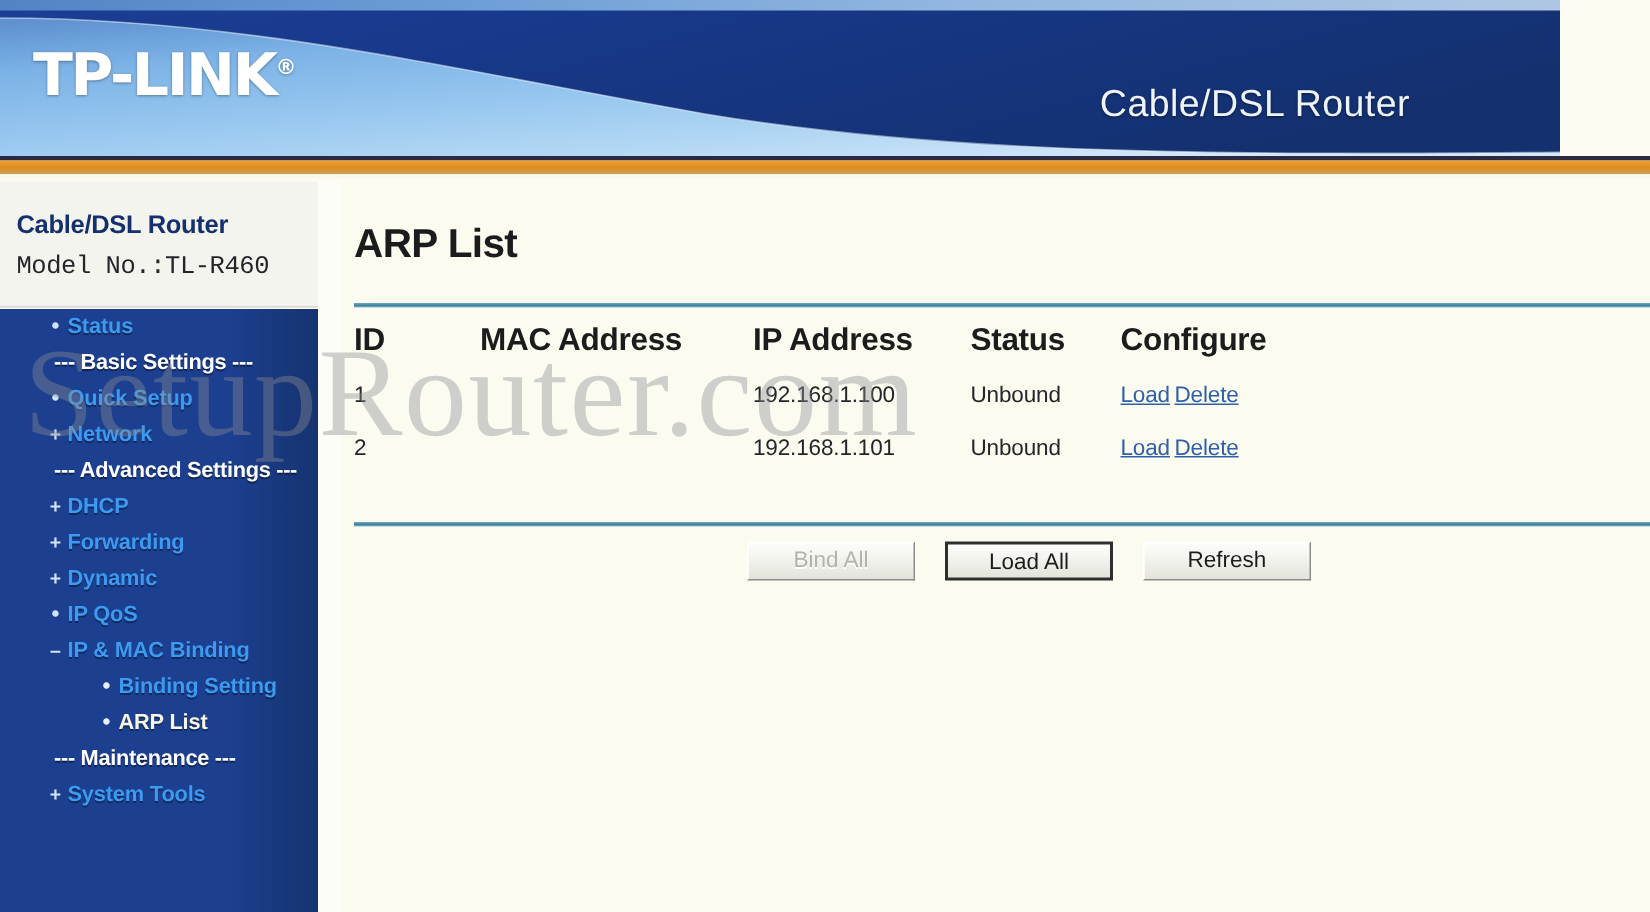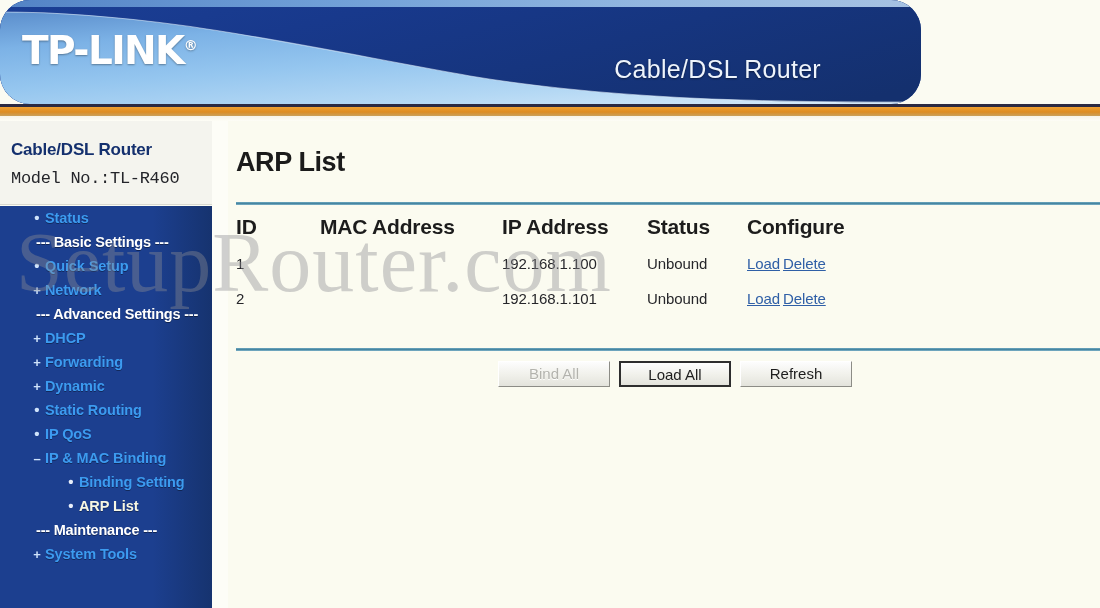--- a/index.html
+++ b/index.html
@@ -19,25 +19,24 @@
     height: 608px;
     overflow: hidden;
     background: #fbfbf2;
   }
 
   
   .banner {
     position: absolute;
     left: 0;
     top: 0;
-    width: 921px;
+    width: 1040px;
     height: 104px;
     overflow: hidden;
     background: #17398c;
-    border-radius: 30px;
   }
   .banner-svg {
     position: absolute;
     left: 0;
     top: 0;
     width: 1100px;
     height: 104px;
     display: block;
   }
   .logo {
@@ -274,21 +273,21 @@
   }
   .link + .link { margin-left: 3px; }
 
   
   .button-row {
     position: absolute;
     left: 270px;
     top: 240px;
     display: flex;
     align-items: center;
-    gap: 9px;
+    gap: 20px;
   }
   .btn {
     font-family: "Liberation Sans", sans-serif;
     font-size: 15px;
     color: #1d1d1d;
     background: linear-gradient(to bottom, #fdfdfd 0%, #f0f0ea 55%, #e3e3dc 100%);
     border-top: 1px solid #ffffff;
     border-left: 1px solid #ffffff;
     border-right: 1px solid #8c8c86;
     border-bottom: 1px solid #8c8c86;
@@ -373,21 +372,20 @@
     </div>
     <nav class="nav" id="nav-list">
         <div class="nav-item level1"><span class="marker dot">•</span><span class="nav-link">Status</span></div>
         <div class="nav-section">--- Basic Settings ---</div>
         <div class="nav-item level1"><span class="marker dot">•</span><span class="nav-link">Quick Setup</span></div>
         <div class="nav-item level1"><span class="marker">+</span><span class="nav-link">Network</span></div>
         <div class="nav-section">--- Advanced Settings ---</div>
         <div class="nav-item level1"><span class="marker">+</span><span class="nav-link">DHCP</span></div>
         <div class="nav-item level1"><span class="marker">+</span><span class="nav-link">Forwarding</span></div>
         <div class="nav-item level1"><span class="marker">+</span><span class="nav-link">Dynamic</span></div>
-        <div class="nav-item level1"><span class="marker dot">•</span><span class="nav-link">Static Routing</span></div>
         <div class="nav-item level1"><span class="marker dot">•</span><span class="nav-link">IP QoS</span></div>
         <div class="nav-item level1"><span class="marker">–</span><span class="nav-link">IP &amp; MAC Binding</span></div>
         <div class="nav-item level2"><span class="marker dot">•</span><span class="nav-link">Binding Setting</span></div>
         <div class="nav-item level2 active"><span class="marker dot">•</span><span class="nav-link">ARP List</span></div>
         <div class="nav-section">--- Maintenance ---</div>
         <div class="nav-item level1"><span class="marker">+</span><span class="nav-link">System Tools</span></div>
       </nav>
   </div>
   <div class="side-gap"></div>
 

